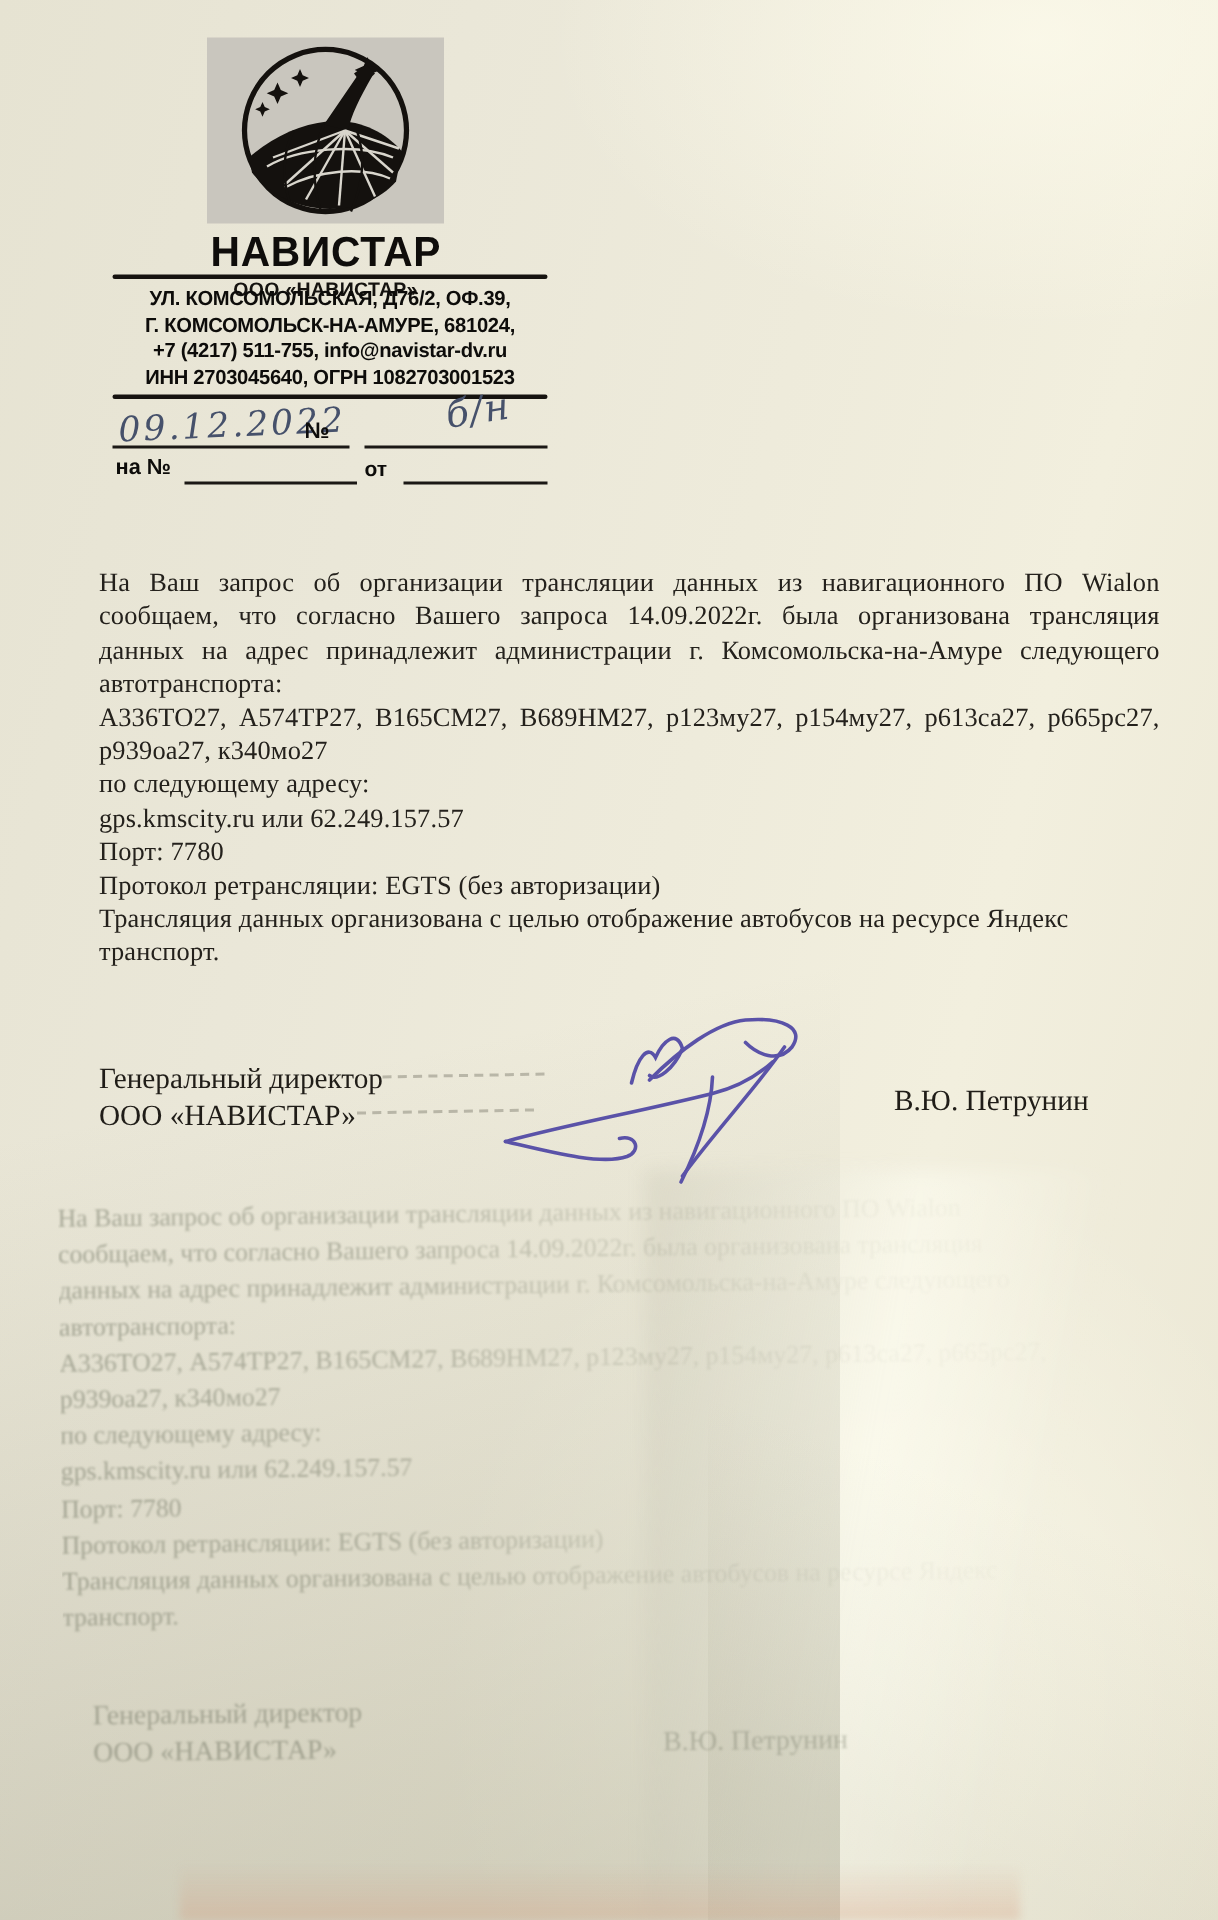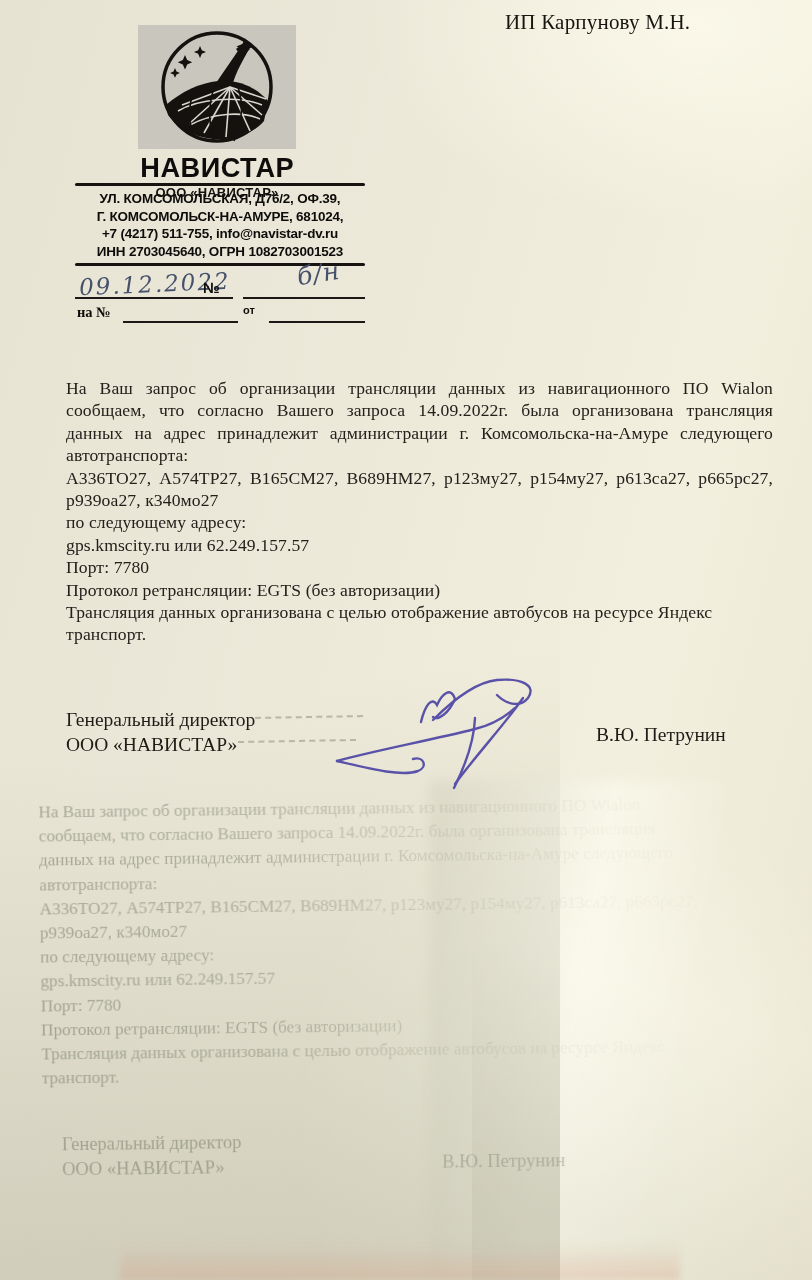--- a/index.html
+++ b/index.html
@@ -86,25 +86,25 @@
   }
   .no-label{
     position:absolute;left:128px;top:96px;
     font-family:"Liberation Sans", sans-serif;font-weight:bold;font-size:15px;color:#0d0c0a;
   }
   .uline{position:absolute;height:0;border-bottom:2px solid #1b1815;}
   .ul-date{left:0;top:114px;width:158px;}
   .ul-num{left:168px;top:114px;width:122px;}
   .na-label{
     position:absolute;left:2px;top:121px;
-    font-family:Liberation Serif, serif;font-weight:bold;font-size:14.5px;color:#0d0c0a;
+    font-family:Liberation Sans, sans-serif;font-weight:bold;font-size:14.5px;color:#0d0c0a;
   }
   .ot-label{
     position:absolute;left:168px;top:121px;
-    font-family:"Liberation Sans", sans-serif;font-weight:bold;font-size:11px;color:#0d0c0a;
+    font-family:"Liberation Sans", sans-serif;font-weight:bold;font-size:14px;color:#0d0c0a;
   }
   .ul-na{left:48px;top:138px;width:115px;}
   .ul-ot{left:194px;top:138px;width:96px;}
 
   
   .body-text{
     position:absolute;left:66px;top:377px;width:707px;
     font-size:17.6px;line-height:22.4px;color:#24211c;
     letter-spacing:0.1px;
   }
@@ -147,21 +147,20 @@
 </head>
 <body>
 
 <div class="page">
 
   <div class="shade shade-crease"></div>
   <div class="shade shade-bottom-left"></div>
   <div class="shade shade-bottom-right"></div>
   <div class="shade shade-pink"></div>
 
-  <div class="recipient">ИП Карпунову М.Н.</div>
 
   <div class="logo-wrap">
     <svg class="emblem" viewBox="0 0 158 124">
       <circle cx="79" cy="62" r="54" fill="none" stroke="#14110e" stroke-width="3.5"></circle>
 
       <path d="M47,30 l2.2,5 5,2.2 -5,2.2 -2.2,5 -2.2,-5 -5,-2.2 5,-2.2 Z" fill="#14110e"></path>
       <path d="M62,21 l1.8,4.2 4.2,1.8 -4.2,1.8 -1.8,4.2 -1.8,-4.2 -4.2,-1.8 4.2,-1.8 Z" fill="#14110e"></path>
       <path d="M37,43 l1.5,3.4 3.4,1.5 -3.4,1.5 -1.5,3.4 -1.5,-3.4 -3.4,-1.5 3.4,-1.5 Z" fill="#14110e"></path>
       <path d="M107,13 l2.6,6 6,2.6 -6,2.6 -2.6,6 -2.6,-6 -6,-2.6 6,-2.6 Z" fill="#14110e"></path>
 

